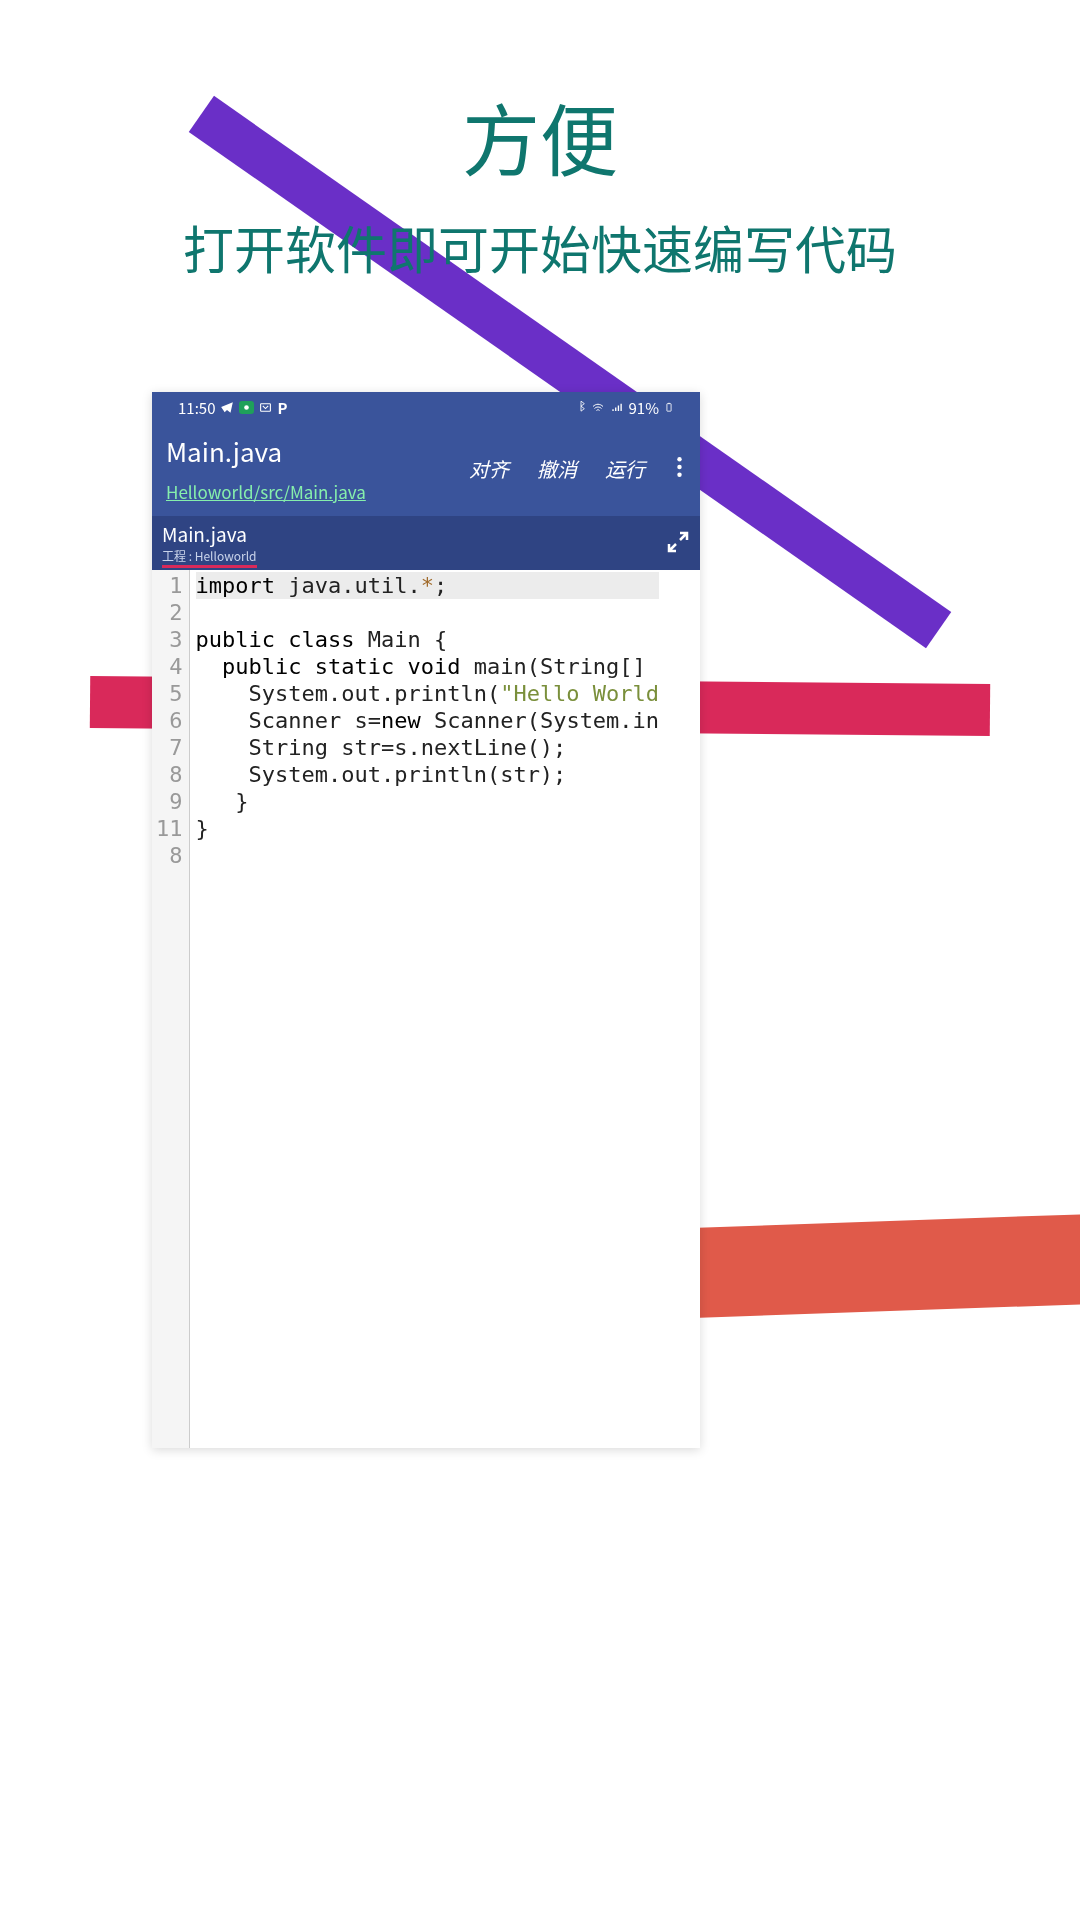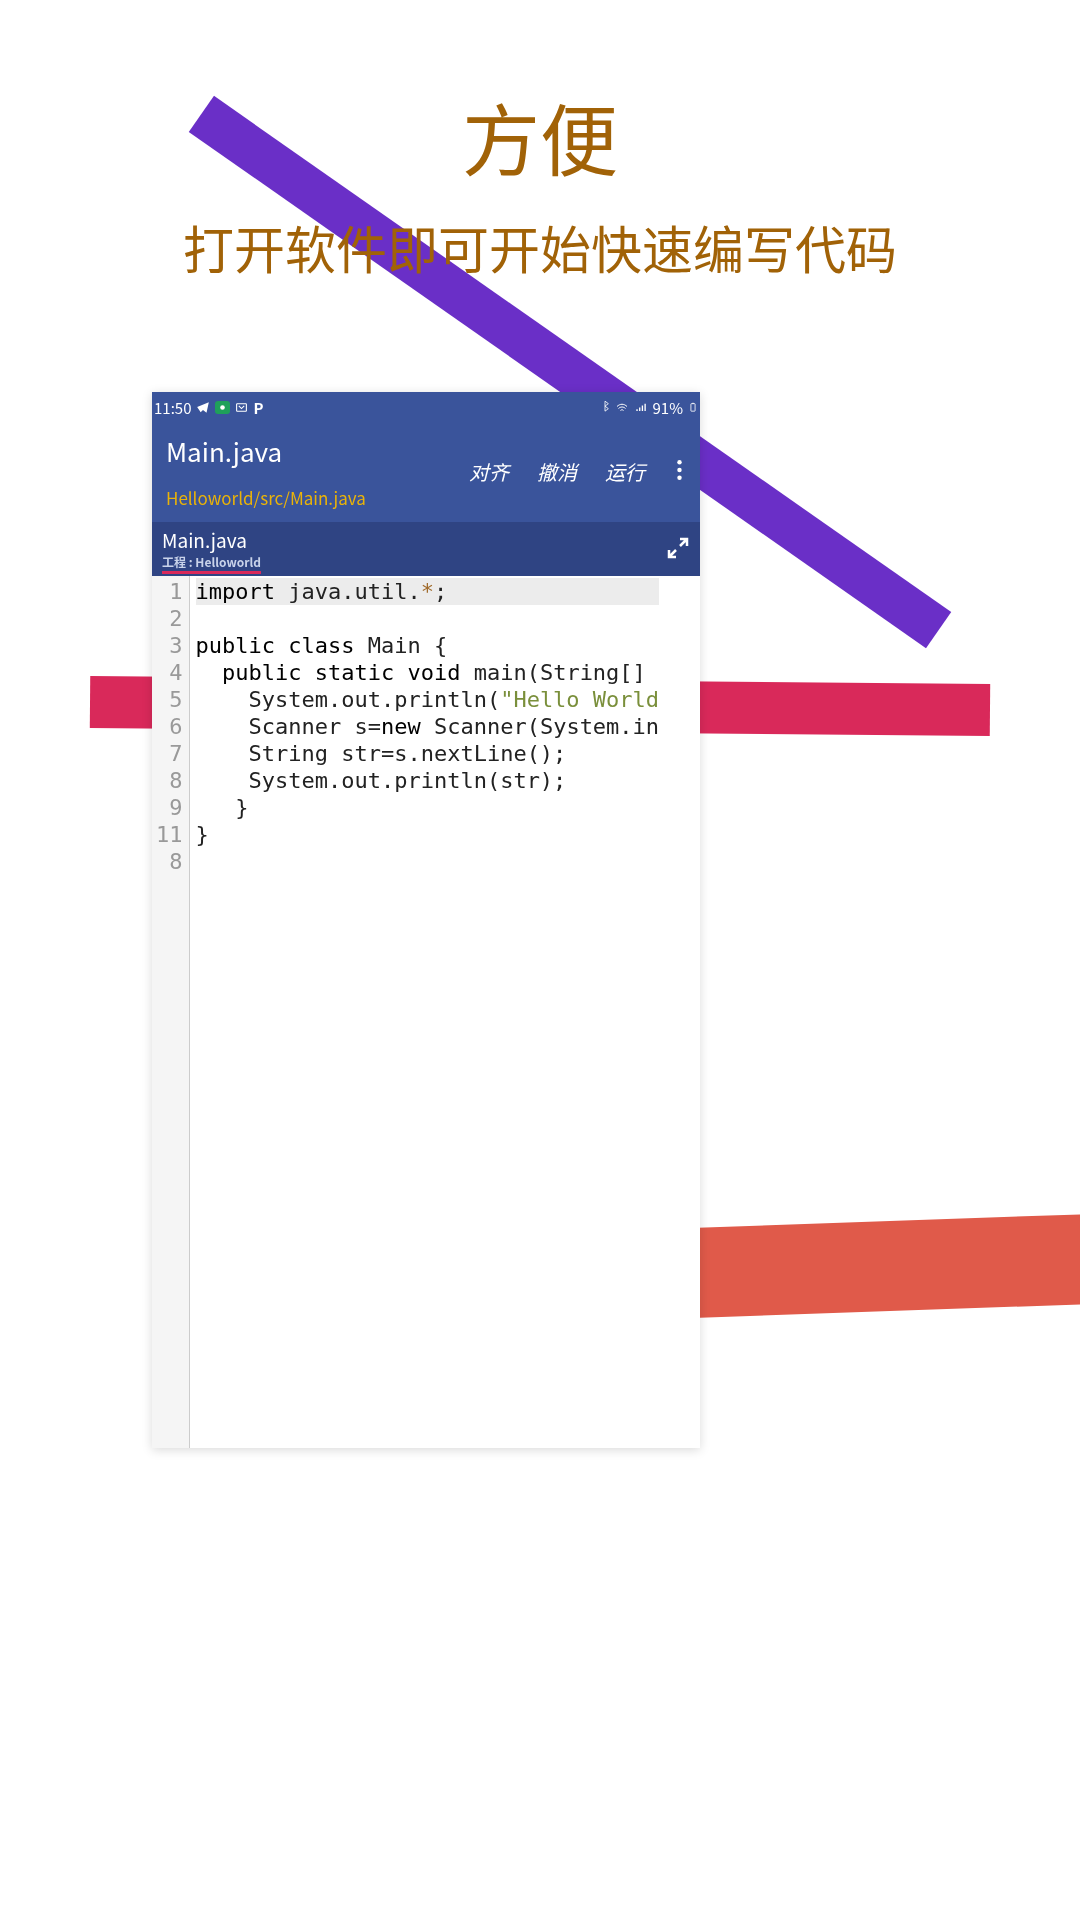--- a/index.html
+++ b/index.html
@@ -19,60 +19,60 @@
 .stripe-red {
   width: 900px; height: 52px; background: #d9295a;
   top: 680px; left: 90px; transform: rotate(0.5deg);
 }
 .stripe-orange {
   width: 500px; height: 90px; background: #e05a4a;
   top: 1220px; left: 670px; transform: rotate(-2deg);
 }
 .promo {
   position: absolute; top: 80px; left: 0; right: 0;
-  text-align: center; z-index: 5; color: #a16207;
+  text-align: center; z-index: 5; color: #0f766e;
 }
 .promo h1 { font-size: 78px; font-weight: 400; margin-bottom: 18px; }
 .promo p  { font-size: 51px; font-weight: 400; }
 .device {
   position: absolute;
   top: 392px; left: 152px;
   width: 548px; height: 1056px;
   background: #ffffff;
   box-shadow: 0 2px 10px rgba(0,0,0,0.15);
   z-index: 10;
   display: flex; flex-direction: column;
   overflow: hidden;
 }
 .status-bar {
   height: 30px; background: #3a549b; color: #fff;
   display: flex; align-items: center; justify-content: space-between;
-  padding: 0 2px; font-size: 15px;
+  padding: 0 26px; font-size: 15px;
 }
 .status-left, .status-right { display: flex; align-items: center; gap: 5px; }
 .status-right svg, .status-left svg { fill: #fff; }
 .app-bar {
   background: #3a549b; color: #fff;
   display: flex; align-items: center;
   padding: 10px 14px 12px;
 }
 .app-bar-titles { flex: 1; min-width: 0; }
 .app-title { font-size: 26px; font-weight: 400; }
-.app-path  { font-size: 17px; color: #eab308; margin-top: 16px; }
+.app-path  { font-size: 17px; color: #86efac; margin-top: 10px; text-decoration: underline; }
 .app-actions { display: flex; align-items: center; gap: 28px; font-size: 20px; font-style: italic; }
 .app-actions span { white-space: nowrap; }
 .app-actions .more { padding: 0 4px; }
 .tab-bar {
   background: #2f4483; color: #fff;
   display: flex; align-items: center; justify-content: space-between;
   padding: 4px 10px 2px;
 }
 .tab-item { display: flex; flex-direction: column; }
 .tab-name { font-size: 19px; }
-.tab-sub  { font-size: 12px; color: #c9d3ea; border-bottom: 3px solid #d9295a; padding-bottom: 1px; display: inline-block; font-weight: bold; }
+.tab-sub  { font-size: 12px; color: #c9d3ea; border-bottom: 3px solid #d9295a; padding-bottom: 1px; display: inline-block; }
 .expand-icon svg { stroke: #fff; }
 .editor {
   flex: 1; display: flex; background: #ffffff;
   font-family: "Menlo", "Consolas", monospace;
   font-size: 22px; line-height: 27px;
   overflow: hidden;
 }
 .gutter {
   background: #f5f5f5; color: #999;
   text-align: right; padding: 2px 6px 0 4px;

